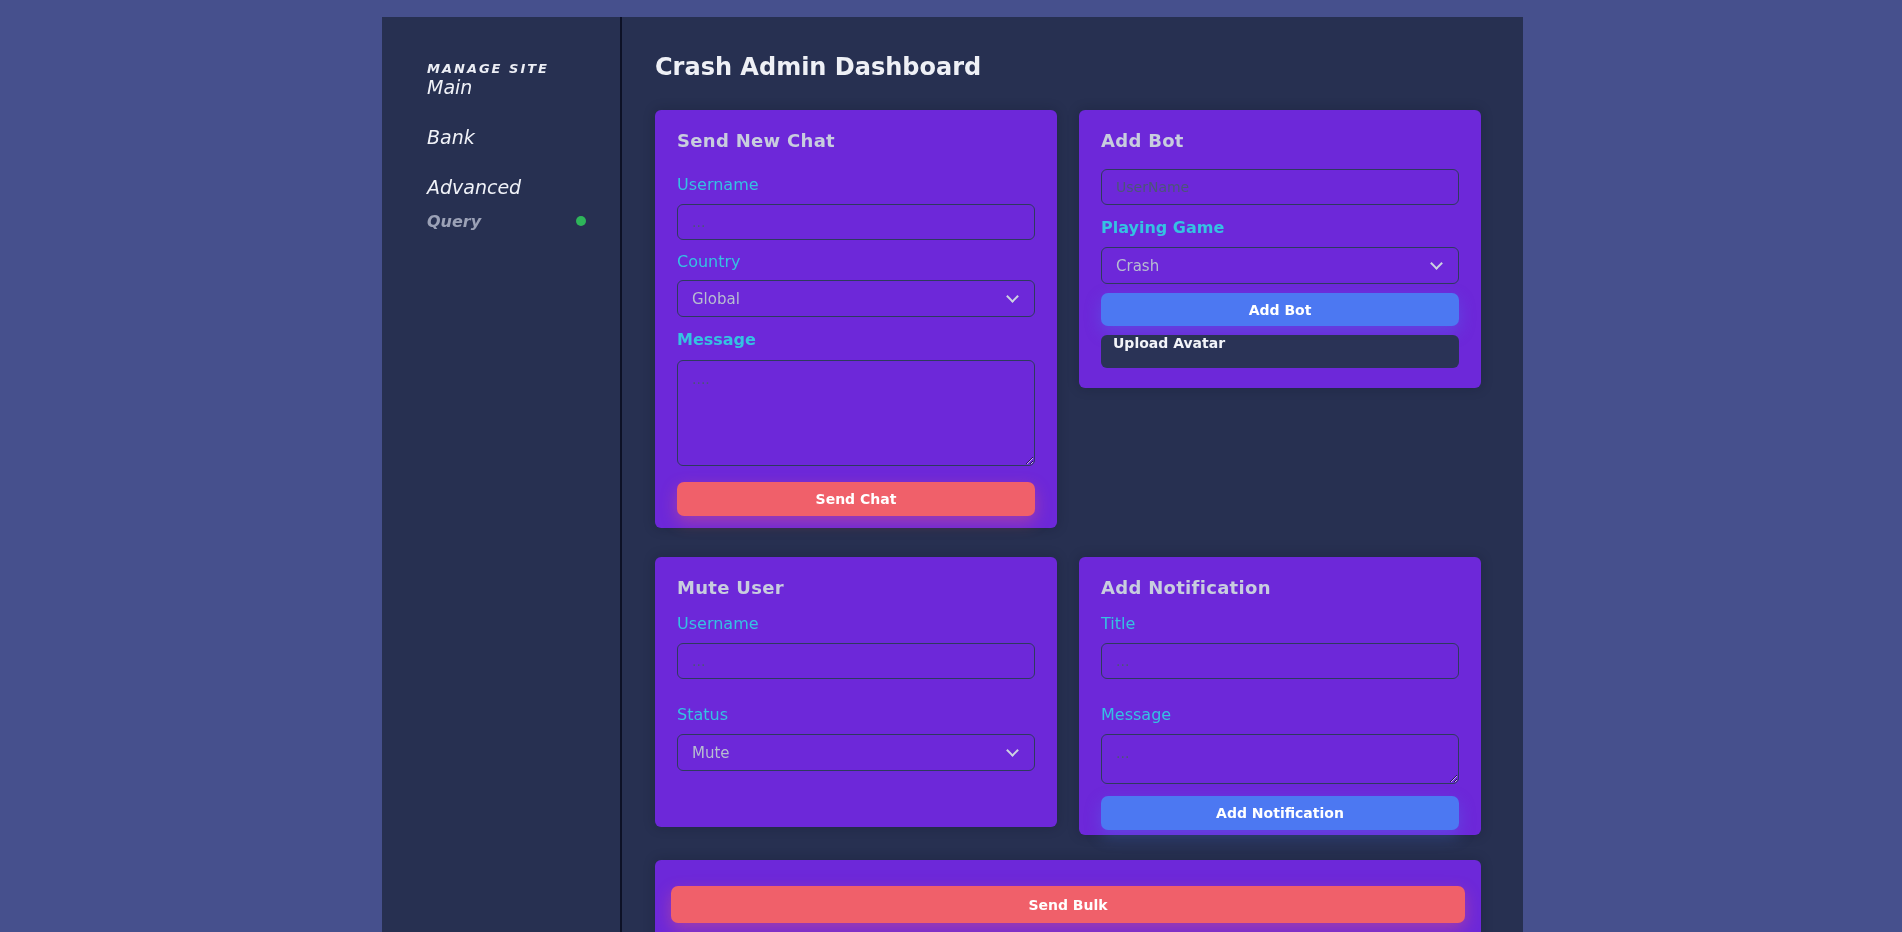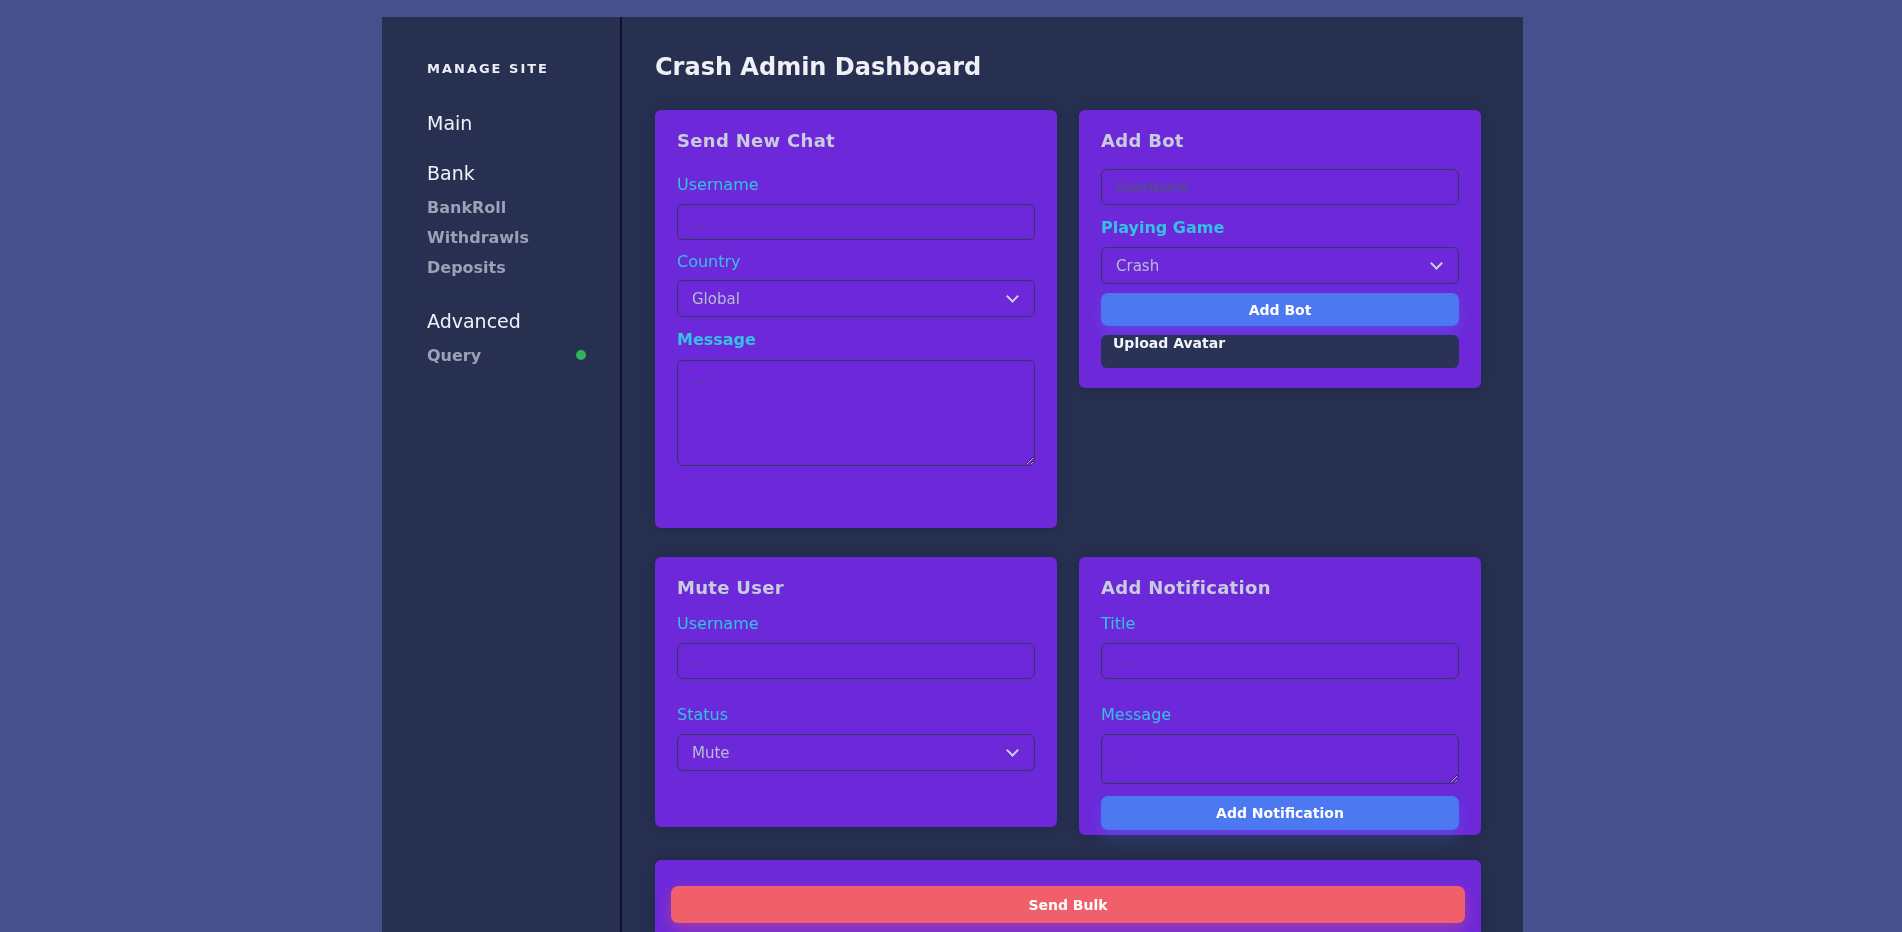--- a/index.html
+++ b/index.html
@@ -15,29 +15,29 @@
     background: #273051;
     overflow: hidden;
   }
   
   .sidebar {
     position: absolute;
     left: 0; top: 0; bottom: 0;
     width: 240px;
     border-right: 2px solid #0d1126;
     padding: 44px 34px 0 45px;
+    font-style: italic;
   }
   .brand {
     color: #eceef5;
     font-size: 13px;
     font-weight: 700;
     letter-spacing: 2px;
   }
   .nav-section-title {
-    margin-top: 36px;
     color: #f0f2f8;
     font-size: 19px;
     font-weight: 500;
   }
   .nav-section-title.gap { margin-top: 28px; }
   .nav-item {
     margin-top: 0;
     height: 30px;
     display: flex;
     align-items: center;
@@ -157,31 +157,20 @@
 <body>
 
 <div class="app">
 
   <div class="sidebar">
     <div class="brand">MANAGE SITE</div>
 
     <div class="nav-section-title">Main</div>
 
     <div class="nav-section-title gap">Bank</div>
-    <div class="nav-group">
-      <div class="nav-item">
-        <span>BankRoll</span>
-      </div>
-      <div class="nav-item">
-        <span>Withdrawls</span>
-      </div>
-      <div class="nav-item">
-        <span>Deposits</span>
-      </div>
-    </div>
 
     <div class="nav-section-title gap">Advanced</div>
     <div class="nav-group">
       <div class="nav-item">
         <span>Query</span>
         <span class="status-dot"></span>
       </div>
     </div>
   </div>
 
@@ -193,20 +182,21 @@
     <input class="text-input mt11" type="text" placeholder="..." style="">
     <div class="field-label mt14">Country</div>
     <div class="select-box mt10">
       <select>
         <option>Global</option>
       </select>
       <span class="chevron"></span>
     </div>
     <div class="field-label mt15">Message</div>
     <textarea class="textarea h106 mt12" placeholder="...." style=""></textarea>
+    <button class="btn btn-red h34 mt12">Send Chat</button>
   </div>
 
   <div class="card card-add-bot">
     <div class="card-title">Add Bot</div>
     <input class="text-input mt19" type="text" placeholder="UserName" style="">
     <div class="field-label mt15">Playing Game</div>
     <div class="select-box mt11">
       <select>
         <option>Crash</option>
       </select>

